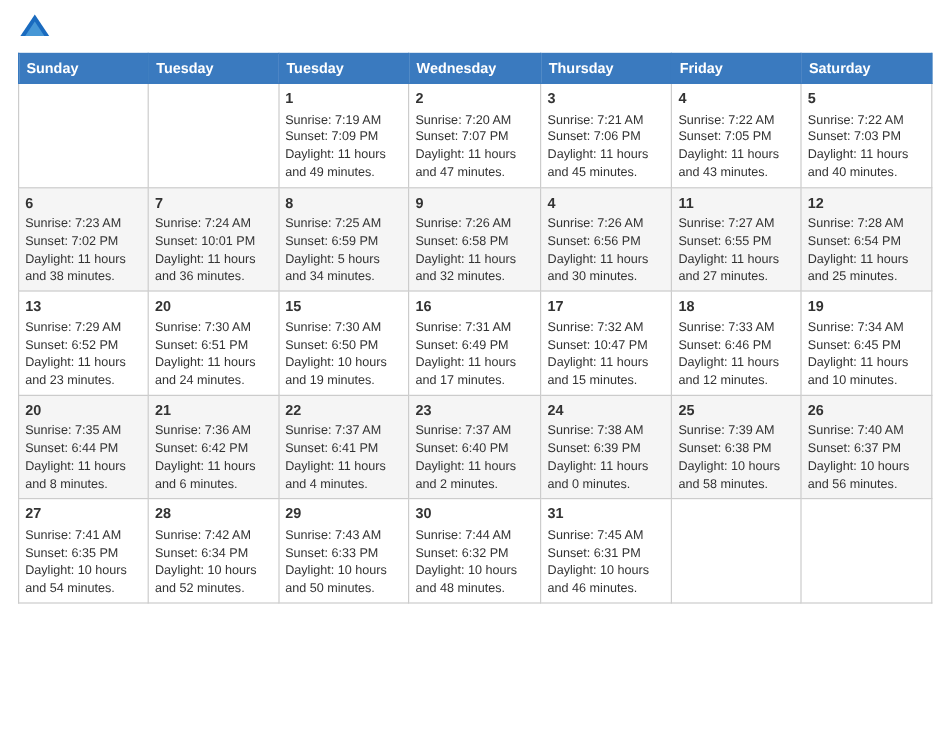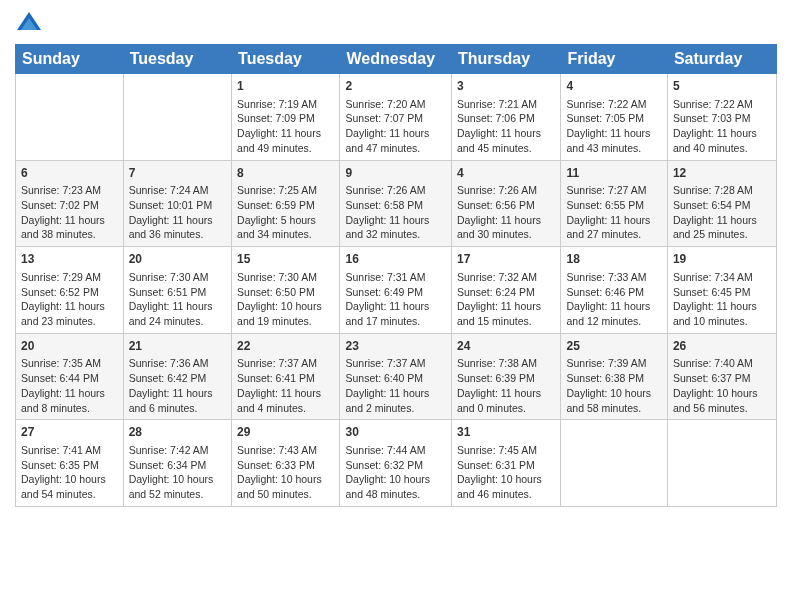--- a/index.html
+++ b/index.html
@@ -49,21 +49,21 @@
       width: 100%;
       border-collapse: collapse;
       font-size: 10.5px;
     }
     thead tr th {
       background: #3a7abf;
       color: #fff;
       font-weight: bold;
       text-align: left;
       padding: 5px 6px;
-      font-size: 16px;
+      font-size: 12px;
       border: 1px solid #3a7abf;
     }
     tbody tr td {
       border: 1px solid #ccc;
       vertical-align: top;
       padding: 4px 5px;
       height: 78px;
       width: 113px;
       background: #fff;
       color: #333;
@@ -214,21 +214,21 @@
         </td>
         <td>
           <span class="day-num">16</span>
           <div>Sunrise: 7:31 AM</div>
           <div>Sunset: 6:49 PM</div>
           <div>Daylight: 11 hours and 17 minutes.</div>
         </td>
         <td>
           <span class="day-num">17</span>
           <div>Sunrise: 7:32 AM</div>
-          <div>Sunset: 6:24 PM</div>
+          <div>Sunset: 10:47 PM</div>
           <div>Daylight: 11 hours and 15 minutes.</div>
         </td>
         <td>
           <span class="day-num">18</span>
           <div>Sunrise: 7:33 AM</div>
           <div>Sunset: 6:46 PM</div>
           <div>Daylight: 11 hours and 12 minutes.</div>
         </td>
         <td>
           <span class="day-num">19</span>

